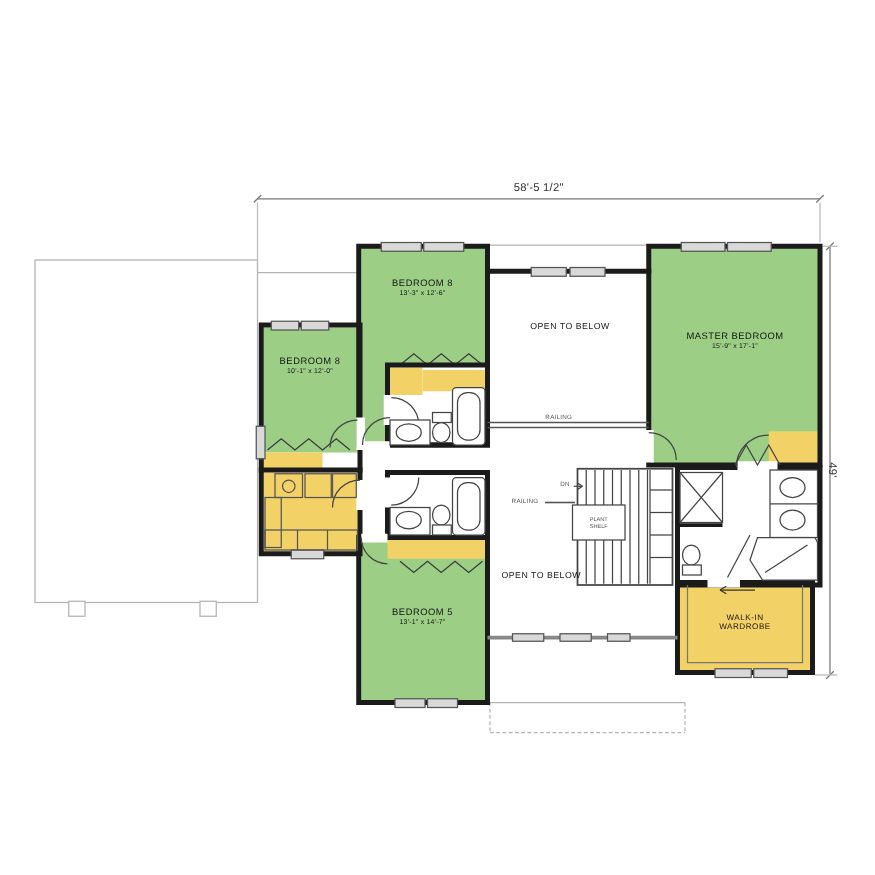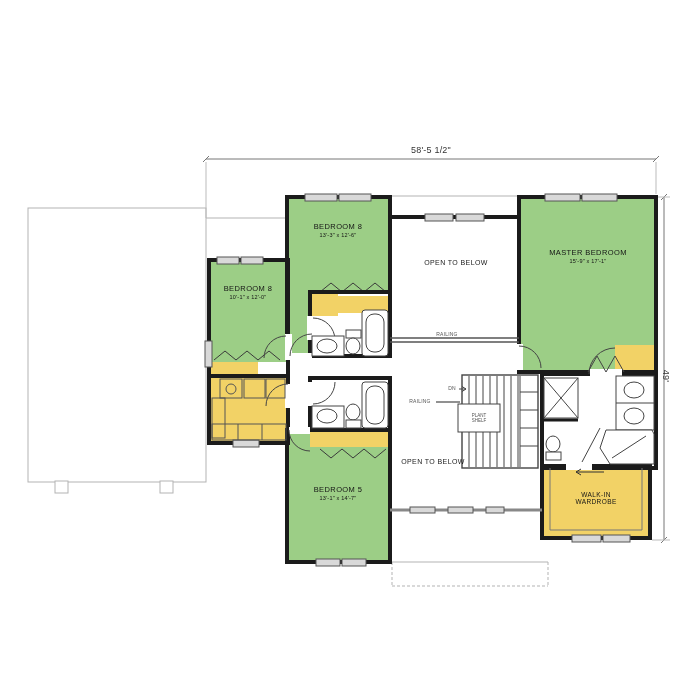--- a/index.html
+++ b/index.html
@@ -214,21 +214,21 @@
   <div class="lbl dim rot" style="left:666px;top:376px">49'</div>
 
   <div class="room-lbl" style="left:338px;top:230px">
     <div class="rname">BEDROOM 8</div>
     <div class="rsize">13'-3" x 12'-6"</div>
   </div>
   <div class="room-lbl" style="left:248px;top:292px">
     <div class="rname">BEDROOM 8</div>
     <div class="rsize">10'-1" x 12'-0"</div>
   </div>
-  <div class="room-lbl" style="left:588px;top:256px">
+  <div class="room-lbl" style="left:588px;top:272px">
     <div class="rname">MASTER BEDROOM</div>
     <div class="rsize">15'-9" x 17'-1"</div>
   </div>
   <div class="room-lbl" style="left:338px;top:493px">
     <div class="rname">BEDROOM 5</div>
     <div class="rsize">13'-1" x 14'-7"</div>
   </div>
   <div class="room-lbl" style="left:596px;top:498px">
     <div class="rname" style="font-size:6.5px">WALK-IN</div>
     <div class="rname" style="font-size:6.5px">WARDROBE</div>

